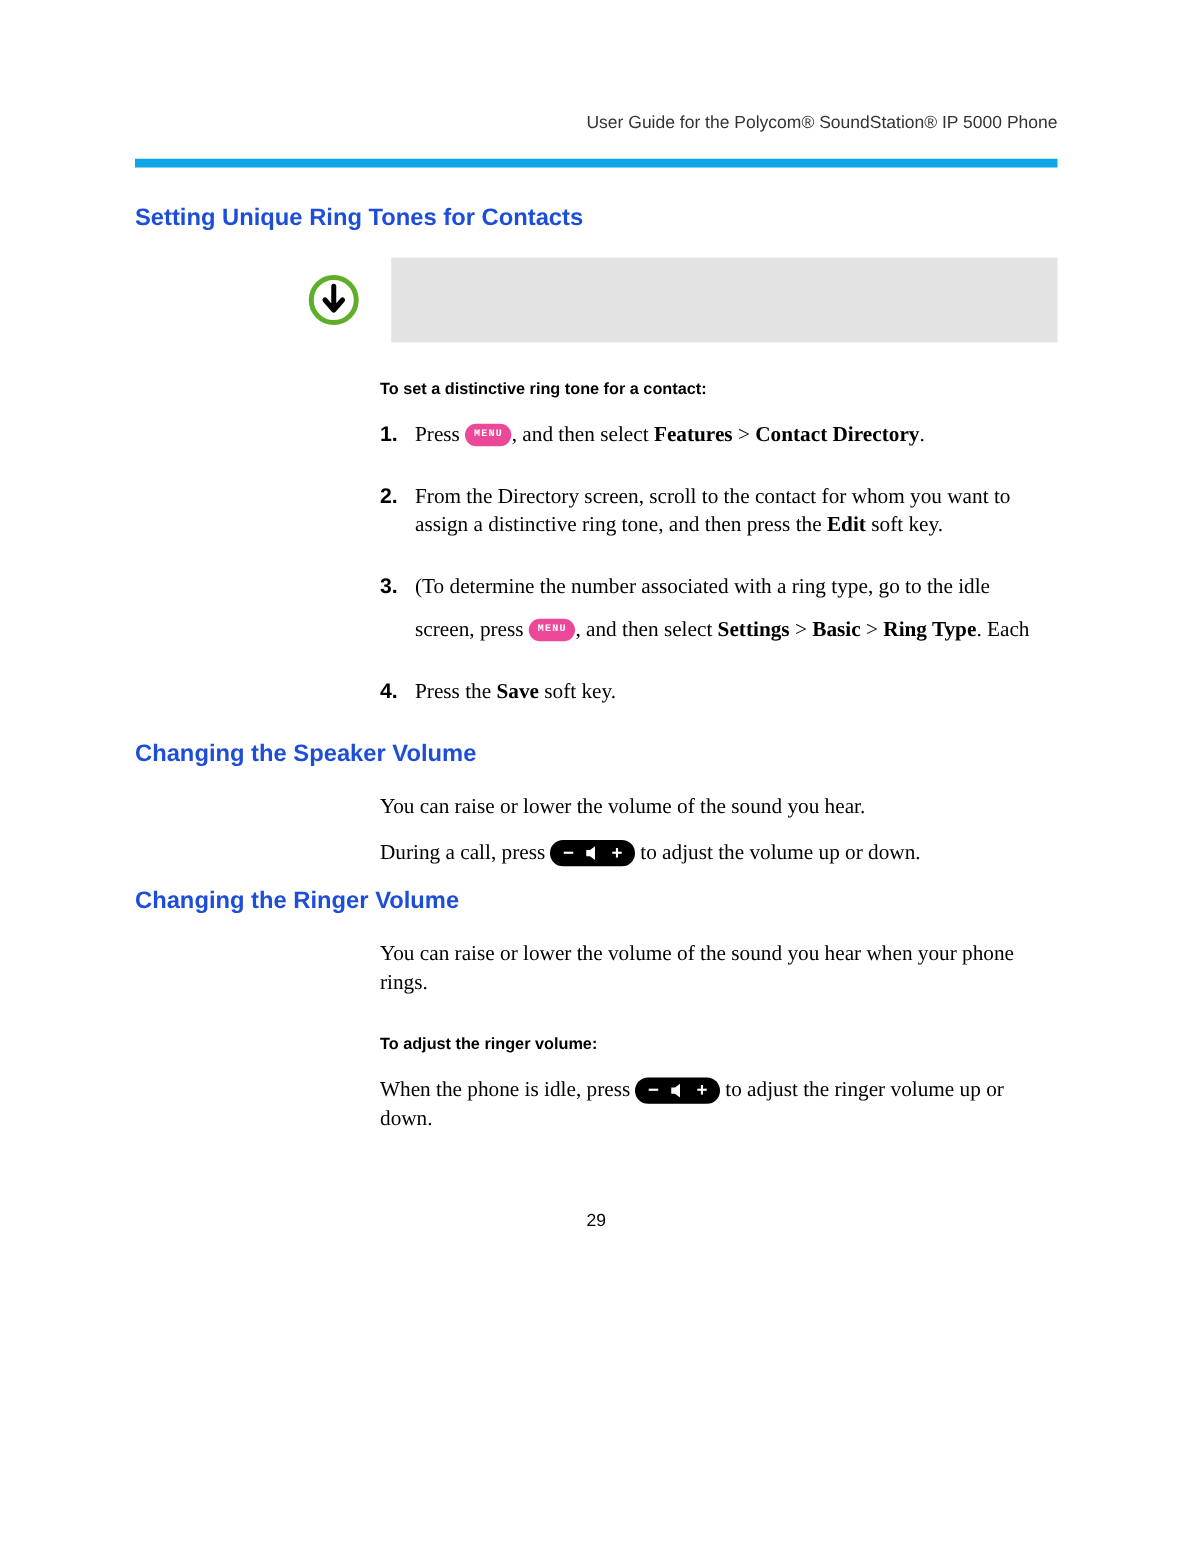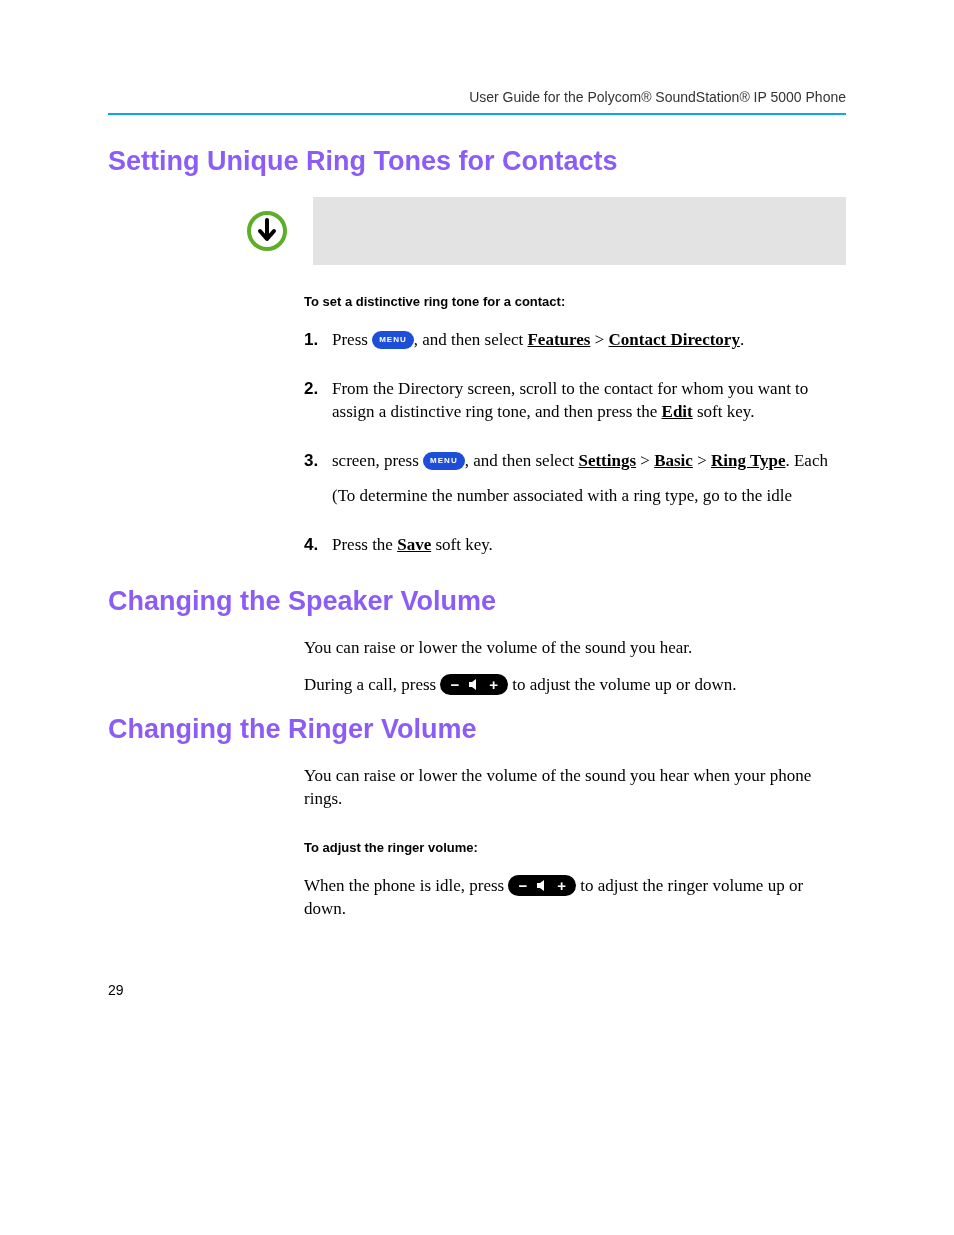--- a/index.html
+++ b/index.html
@@ -11,29 +11,29 @@
     margin: 0 auto;
     padding: 88px 108px 60px 108px;
     font-size: 17px;
     line-height: 1.35;
   }
   .header-line {
     text-align: right;
     font-family: Arial, Helvetica, sans-serif;
     font-size: 14px;
     color: #333;
-    padding-bottom: 6px;
-    border-bottom: 2px solid #0ea5e9;
+    padding-bottom: 20px;
+    border-bottom: 7px solid #0ea5e9;
     margin-bottom: 28px;
   }
   h1.section {
     font-family: "Trebuchet MS", "Lucida Sans", Arial, sans-serif;
-    color: #8b5cf6;
-    font-weight: bold;
-    font-size: 27px;
+    color: #1d4ed8;
+    font-weight: bold;
+    font-size: 19px;
     margin: 14px 0 18px 0;
   }
   .icon-row {
     display: flex;
     align-items: center;
     margin: 16px 0 28px 0;
   }
   .note-icon-wrap {
     width: 205px;
     display: flex;
@@ -70,23 +70,23 @@
     font-weight: bold;
     font-size: 17px;
     min-width: 28px;
   }
   .step-body { flex: 1; }
   .step-body p { margin: 0 0 12px 0; }
   .menu-btn {
     display: inline-flex;
     align-items: center;
     justify-content: center;
-    background: #1d4ed8;
+    background: #ec4899;
     color: #fff;
-    font-family: Liberation Sans, sans-serif;
+    font-family: Liberation Mono, monospace;
     font-size: 8px;
     font-weight: bold;
     letter-spacing: 1px;
     border-radius: 11px;
     padding: 5px 7px;
     vertical-align: middle;
     line-height: 1;
     position: relative;
     top: -1px;
   }
@@ -102,26 +102,26 @@
     gap: 9px;
     font-family: Arial, sans-serif;
     position: relative;
     top: -1px;
   }
   .vol-btn .minus { font-size: 15px; font-weight: bold; line-height: 1; }
   .vol-btn .plus  { font-size: 15px; font-weight: bold; line-height: 1; }
   .vol-btn svg { display: block; }
   .small-indent { margin-left: 28px; }
   .pagenum {
-    text-align: left;
+    text-align: center;
     font-family: Arial, sans-serif;
     font-size: 14px;
     margin-top: 60px;
   }
-  b { font-weight: bold; text-decoration: underline; }
+  b { font-weight: bold; }
 </style>
 </head>
 <body>
 
 <div class="header-line">User Guide for the Polycom® SoundStation® IP 5000 Phone</div>
 
 <h1 class="section">Setting Unique Ring Tones for Contacts</h1>
 
 <div class="icon-row">
   <div class="note-icon-wrap">
@@ -152,25 +152,25 @@
       <div class="step-body">
         <p>
           <span>From the Directory screen, scroll to the contact for whom you want to assign a distinctive ring tone, and then press the </span><b>Edit</b><span> soft key.</span>
         </p>
       </div>
     </li>
 
     <li>
       <span class="step-num">3.</span>
       <div class="step-body">
+        <p>(To determine the number associated with a ring type, go to the idle</p>
         <p>
           <span>screen, press </span>
           <span class="menu-btn">MENU</span><span>, and then select </span><b>Settings</b><span> &gt; </span><b>Basic</b><span> &gt; </span><b>Ring Type</b><span>. Each</span>
         </p>
-        <p>(To determine the number associated with a ring type, go to the idle</p>
       </div>
     </li>
 
     <li>
       <span class="step-num">4.</span>
       <div class="step-body">
         <p>
           <span>Press the </span><b>Save</b><span> soft key.</span>
         </p>
       </div>

